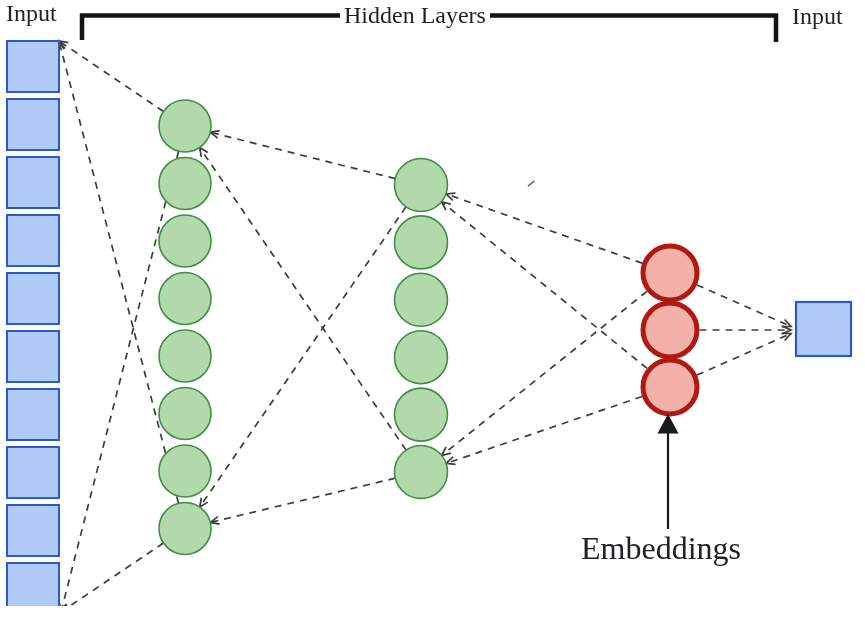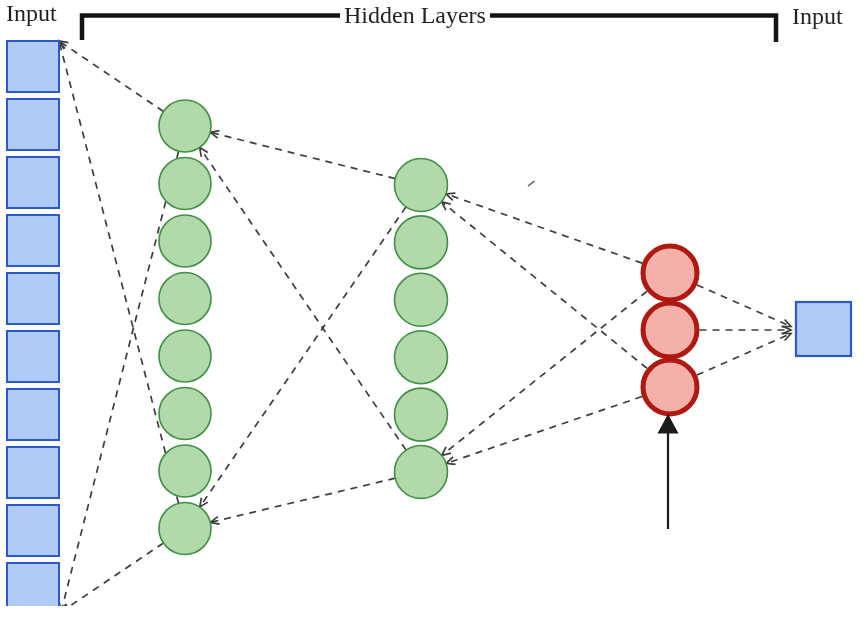--- a/index.html
+++ b/index.html
@@ -79,13 +79,14 @@
       <line x1="668" y1="529" x2="668" y2="431" stroke="#1a1a1a" stroke-width="2.2"></line>
       <polygon points="668,414 657.5,433.5 678.5,433.5" fill="#1a1a1a"></polygon>
     </svg>
 
   <span class="lbl" style="left:6px;top:0px;">Input</span>
 
   <span class="lbl lbl-hidden" style="left:340px;top:2px;">Hidden Layers</span>
 
   <span class="lbl" style="left:792px;top:3px;">Input</span>
 
+  <span class="lbl lbl-emb" style="left:581px;top:531px;">Embeddings</span>
 </div>
 
 </body></html>

